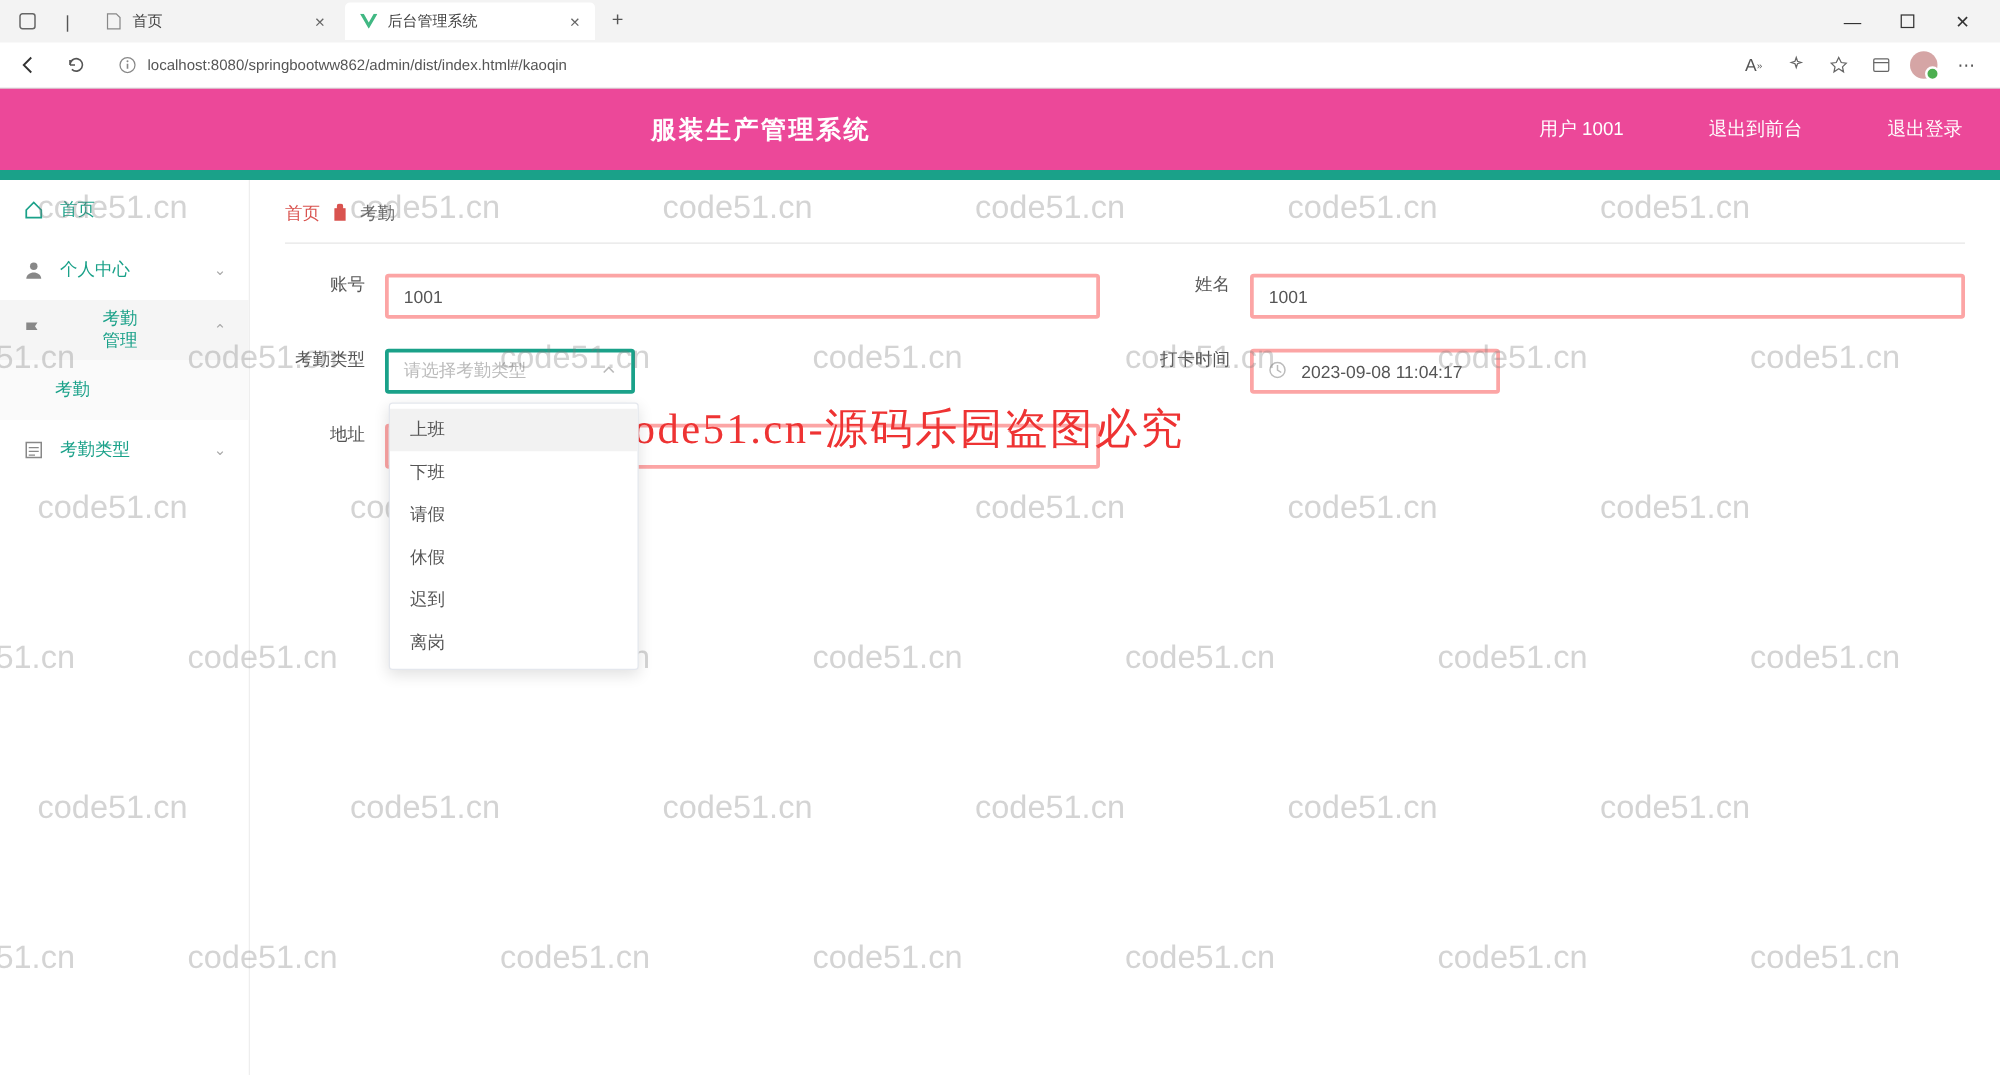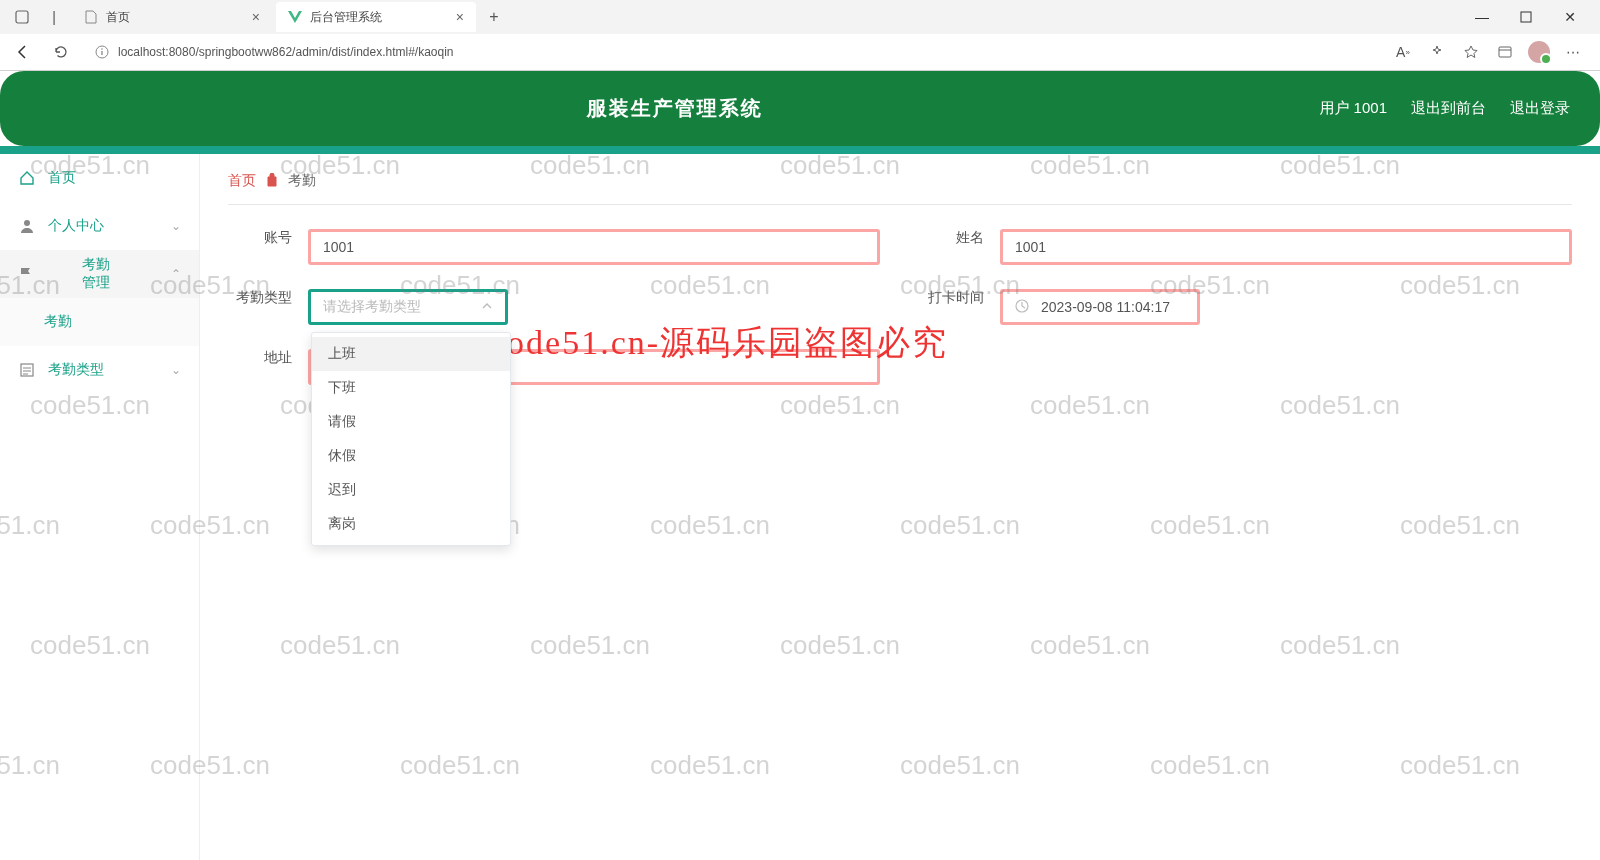--- a/index.html
+++ b/index.html
@@ -20,24 +20,24 @@
 .addr-bar { display: flex; align-items: center; height: 36px; padding: 0 8px; gap: 8px; background: #fff; }
 .addr-bar .nav-btn { width: 30px; height: 30px; display: flex; align-items: center; justify-content: center; color: #555; cursor: pointer; }
 .addr-field { flex: 1; display: flex; align-items: center; gap: 8px; padding: 0 10px; height: 28px; border-radius: 14px; font-size: 12px; color: #555; }
 .addr-field .info-icon { width: 16px; height: 16px; display: inline-flex; align-items: center; justify-content: center; }
 .addr-right { display: flex; gap: 12px; align-items: center; padding-right: 8px; }
 .addr-right .ico { width: 22px; height: 22px; display: flex; align-items: center; justify-content: center; color: #555; cursor: pointer; }
 .avatar { width: 22px; height: 22px; border-radius: 50%; background: #d5a5a5; position: relative; }
 .avatar::after { content: ''; position: absolute; right: -2px; bottom: -2px; width: 8px; height: 8px; background: #4caf50; border: 2px solid #fff; border-radius: 50%; }
 
 
-.app-header { background: #15803d; color: #fff; height: 75px; display: flex; align-items: center; padding: 0 30px; border-radius: 24px; }
+.app-header { background: #ec4899; color: #fff; height: 65px; display: flex; align-items: center; padding: 0 30px; }
 .app-title { flex: 1; text-align: center; font-size: 20px; font-weight: bold; letter-spacing: 2px; }
 .app-header .right { display: flex; gap: 24px; font-size: 15px; }
-.app-header .right span { cursor: pointer; }
+.app-header .right span { cursor: pointer; margin-left: 44px; }
 
 .teal-strip { height: 8px; background: #1aa189; }
 
 
 .main { display: flex; height: calc(860px - 34px - 36px - 65px - 8px); }
 .sidebar { width: 200px; background: #fff; border-right: 1px solid #eee; }
 .side-item { display: flex; align-items: center; gap: 12px; padding: 0 18px; height: 48px; color: #1aa189; cursor: pointer; font-size: 14px; position: relative; }
 .side-item.sub { padding-left: 44px; color: #1aa189; background: #fafafa; }
 .side-item .s-icon { width: 18px; height: 18px; display: inline-flex; align-items: center; justify-content: center; color: #888; }
 .side-item .chev { margin-left: auto; color: #aaa; font-size: 12px; }

